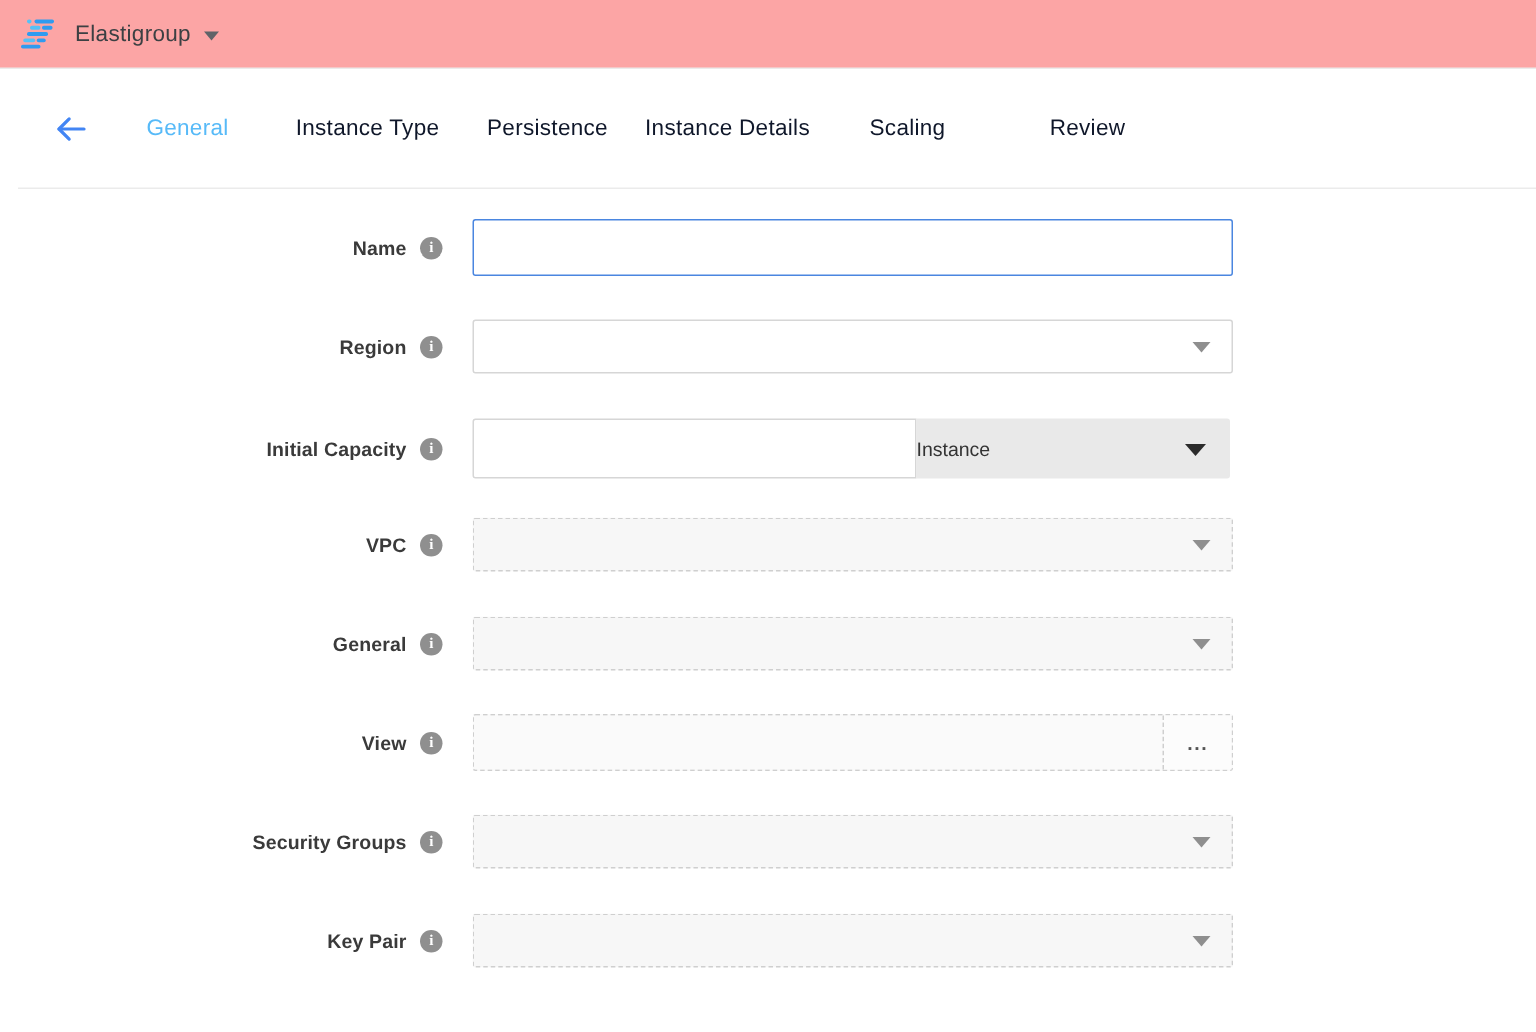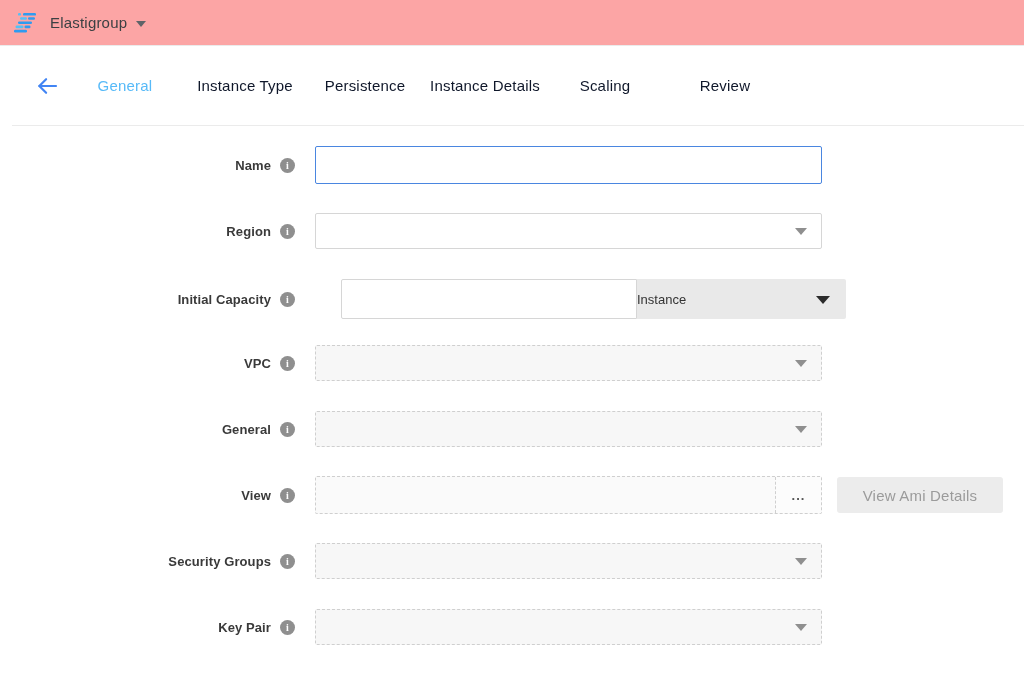--- a/index.html
+++ b/index.html
@@ -17,21 +17,21 @@
   
   .tabbar { height: 80px; border-bottom: 1px solid #ebebeb; display: flex; align-items: center; margin-left: 12px; }
   .back-btn { width: 36px; margin-left: 17px; display: flex; align-items: center; justify-content: center; cursor: pointer; }
   .tabs { display: flex; margin-left: 0; }
   .tab { width: 120px; text-align: center; font-size: 15px; color: #0f172a; cursor: pointer; letter-spacing: .2px; }
   .tab.active { color: #57baf8; }
 
   
   .form { padding-top: 21px; padding-left: 15px; }
   .row { display: flex; align-items: center; margin-bottom: 30px; height: 36px; }
-  .row.tall { height: 40px; margin-bottom: 26px; gap: 26px; }
+  .row.tall { height: 40px; margin-bottom: 26px; }
   .row-label { width: 280px; display: flex; align-items: center; justify-content: flex-end; }
   .label-text { font-size: 13px; font-weight: bold; color: #3a3a3a; letter-spacing: .1px; }
   .info-icon { width: 15px; height: 15px; border-radius: 50%; background: #8f8f8f; color: #fff;
     font-size: 10px; font-weight: bold; display: flex; align-items: center; justify-content: center;
     margin-left: 9px; font-family: "Liberation Serif", serif; cursor: pointer; flex: 0 0 auto; }
   .control { margin-left: 20px; width: 507px; position: relative; }
 
   .text-input { width: 100%; height: 38px; border: 1.5px solid #4a86e0; border-radius: 2px;
     background: #fff; outline: none; font-size: 14px; padding: 0 10px; color: #333; }
 
@@ -168,21 +168,20 @@
     <div class="row-label">
       <span class="label-text">View</span>
       <span class="info-icon">i</span>
     </div>
     <div class="control">
       <div class="image-wrap">
         <div class="image-field"></div>
         <div class="browse-cell">...</div>
       </div>
     </div>
-    <button class="side-btn">View Ami Details</button>
   </div>
 
   <div class="row">
     <div class="row-label">
       <span class="label-text">Security Groups</span>
       <span class="info-icon">i</span>
     </div>
     <div class="control">
       <div class="select disabled">
         <span class="select-caret"></span>

